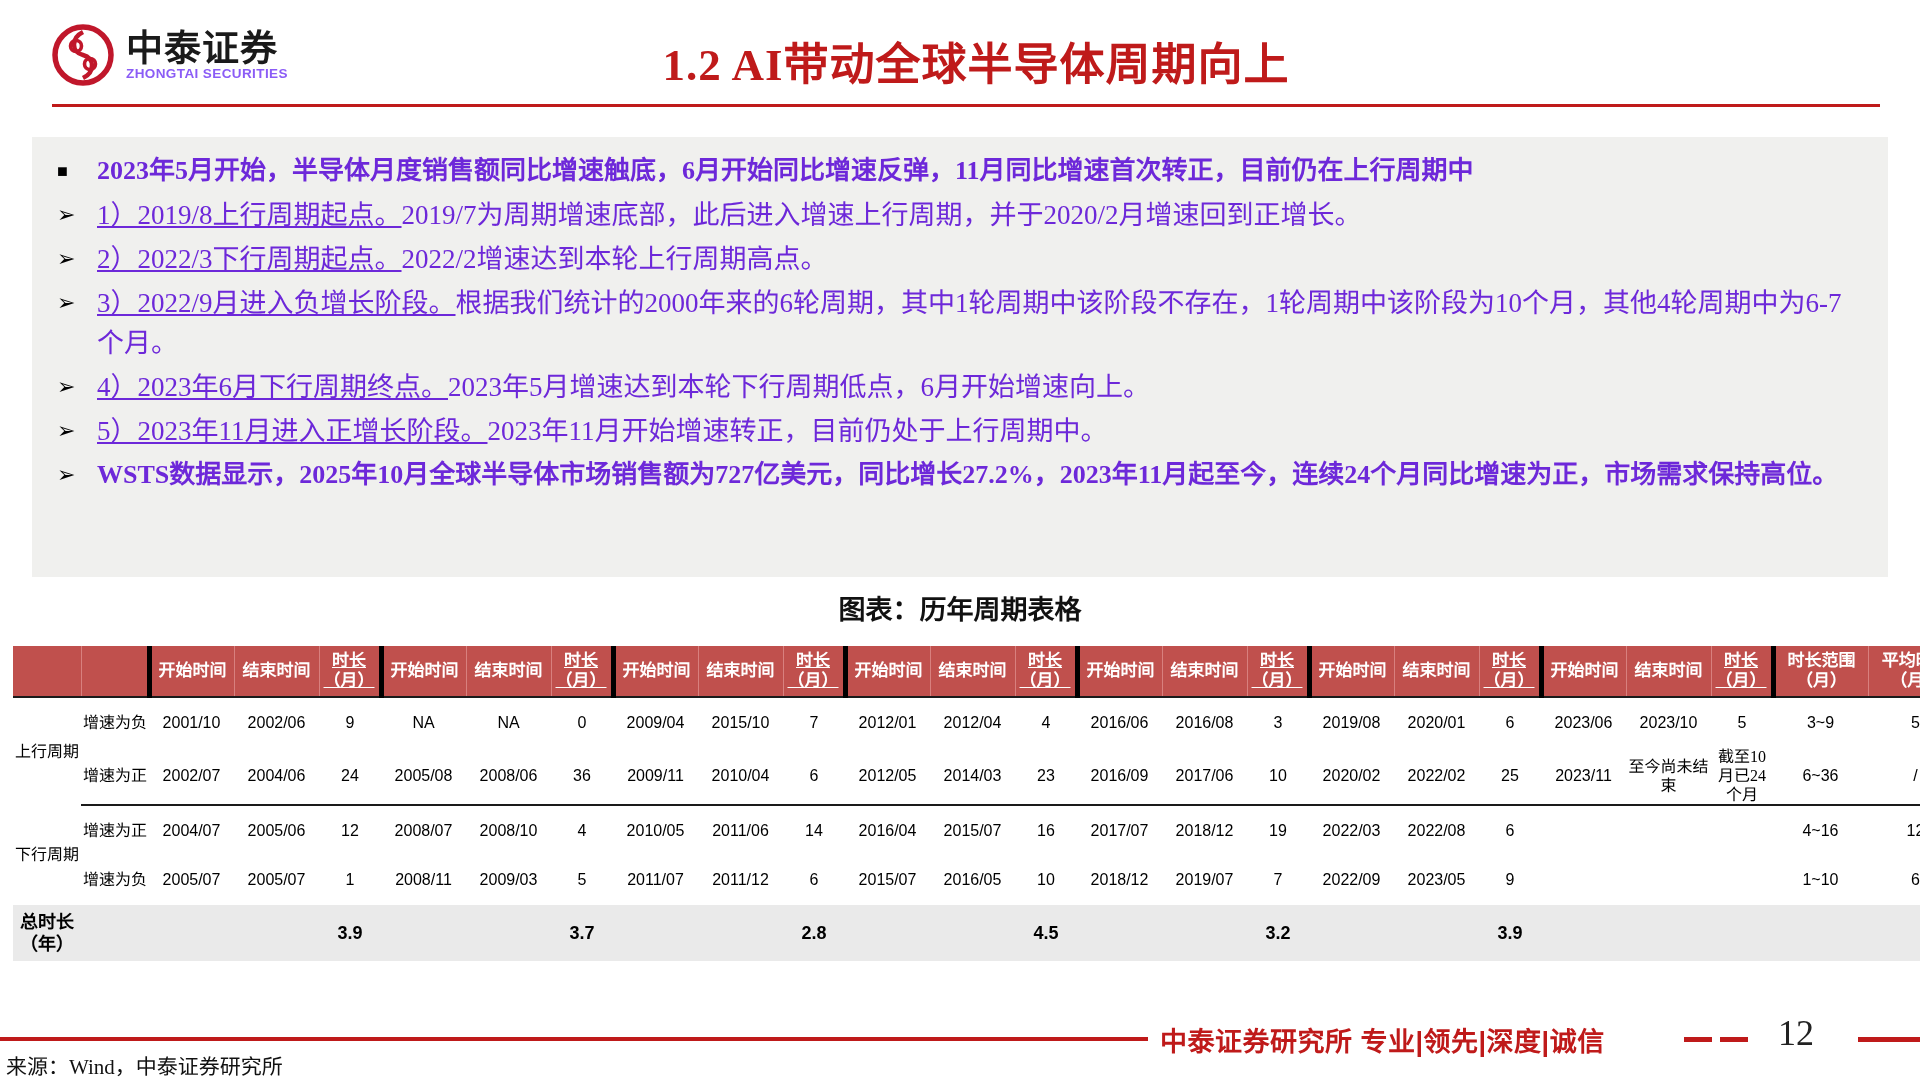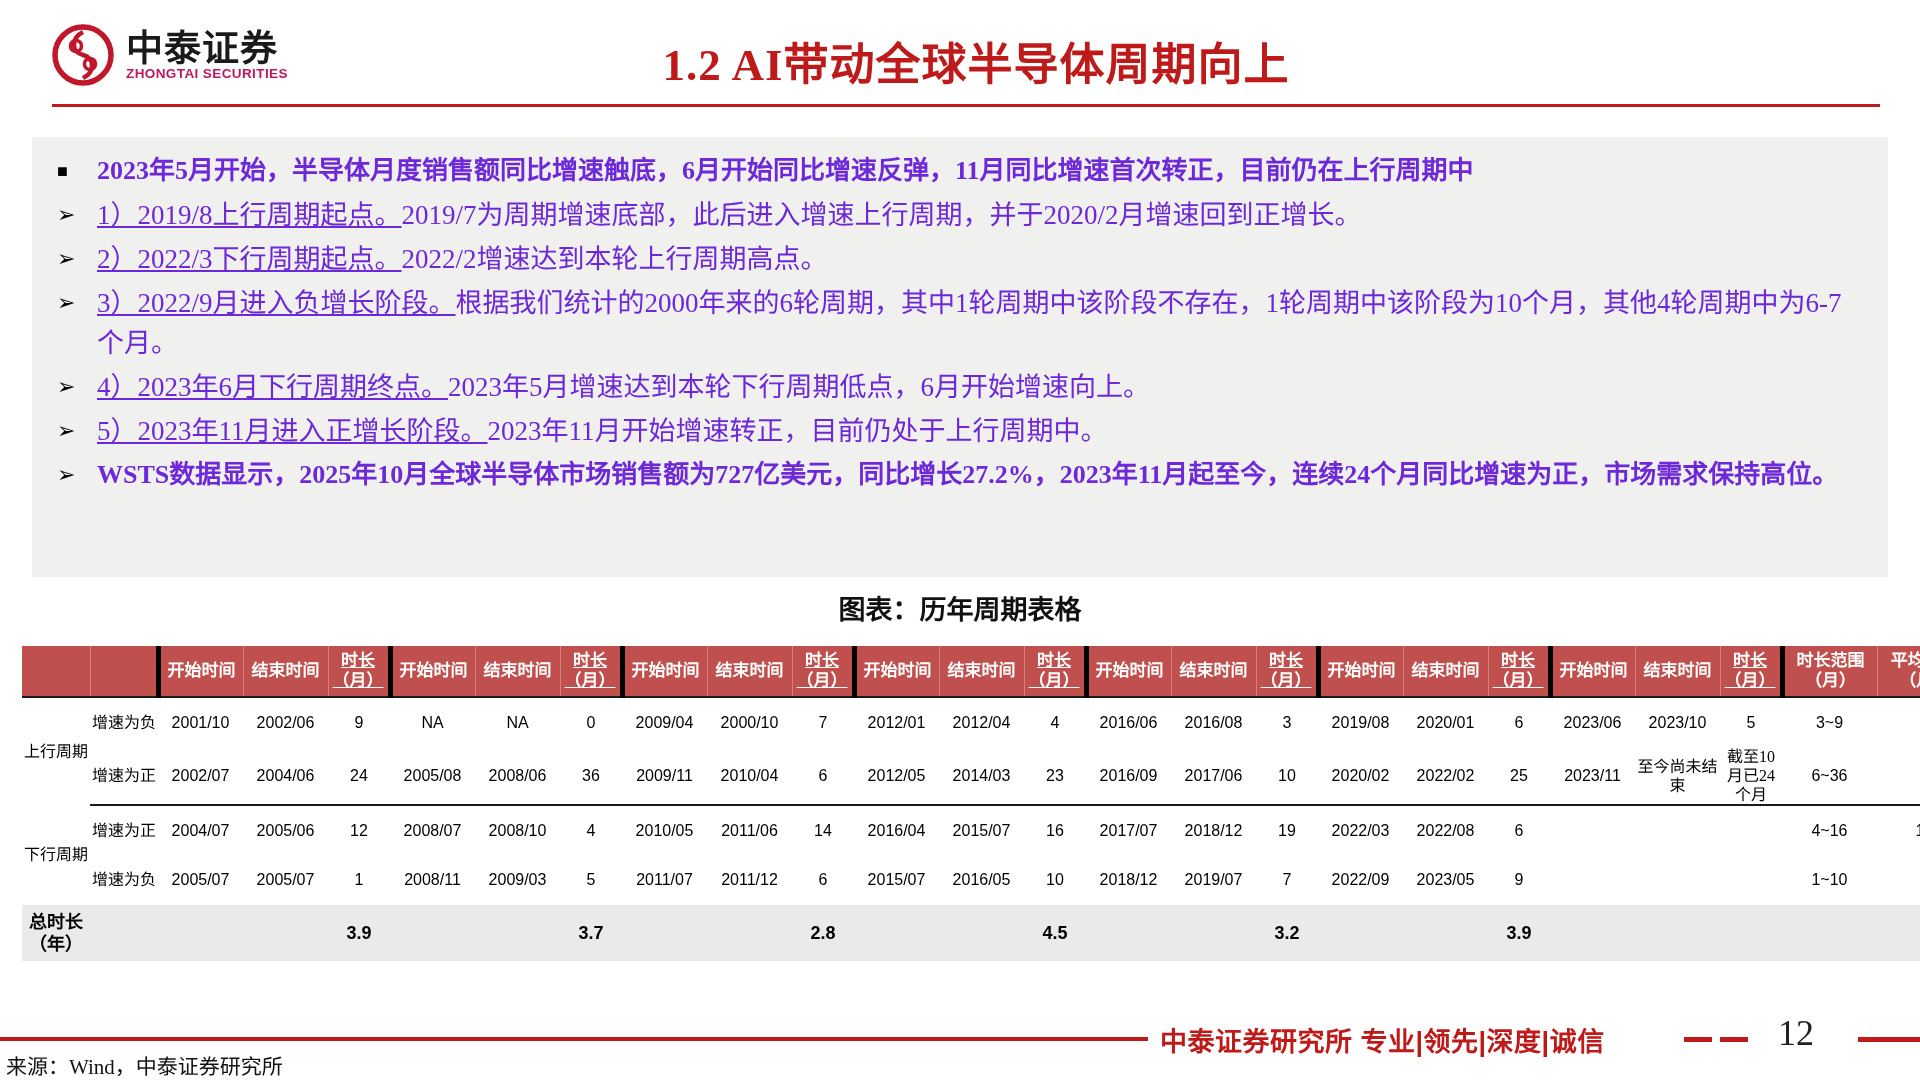--- a/index.html
+++ b/index.html
@@ -45,21 +45,21 @@
     font-family: "Liberation Sans", sans-serif;
     font-size: 37px;
     font-weight: bold;
     color: #1a1a1a;
     letter-spacing: 1px;
   }
   .logo-en {
     font-family: "Liberation Sans", sans-serif;
     font-size: 13.5px;
     font-weight: bold;
-    color: #be185d;
+    color: #8b5cf6;
     letter-spacing: 0.4px;
   }
   .page-title {
     position: absolute;
     left: 0;
     top: 28px;
     width: 1920px;
     text-align: center;
     font-family: "Liberation Serif", serif;
     font-size: 45px;
@@ -122,21 +122,21 @@
     text-align: center;
     font-size: 27px;
     font-weight: bold;
     color: #111;
     font-family: "Liberation Serif", serif;
   }
 
   
   .tbl-wrap {
     position: absolute;
-    left: 22px;
+    left: 13px;
     top: 646px;
     width: 1876px;
   }
   table.cyc {
     border-collapse: collapse;
     width: 1876px;
     table-layout: fixed;
     font-family: "Liberation Sans", sans-serif;
   }
   table.cyc th, table.cyc td {
@@ -391,21 +391,21 @@
 
         <td>2001/10</td>
         <td>2002/06</td>
         <td class="sep-r">9</td>
 
         <td>NA</td>
         <td>NA</td>
         <td class="sep-r">0</td>
 
         <td>2009/04</td>
-        <td>2000/10</td>
+        <td>2015/10</td>
         <td class="sep-r">7</td>
 
         <td>2012/01</td>
         <td>2012/04</td>
         <td class="sep-r">4</td>
 
         <td>2016/06</td>
         <td>2016/08</td>
         <td class="sep-r">3</td>
 

